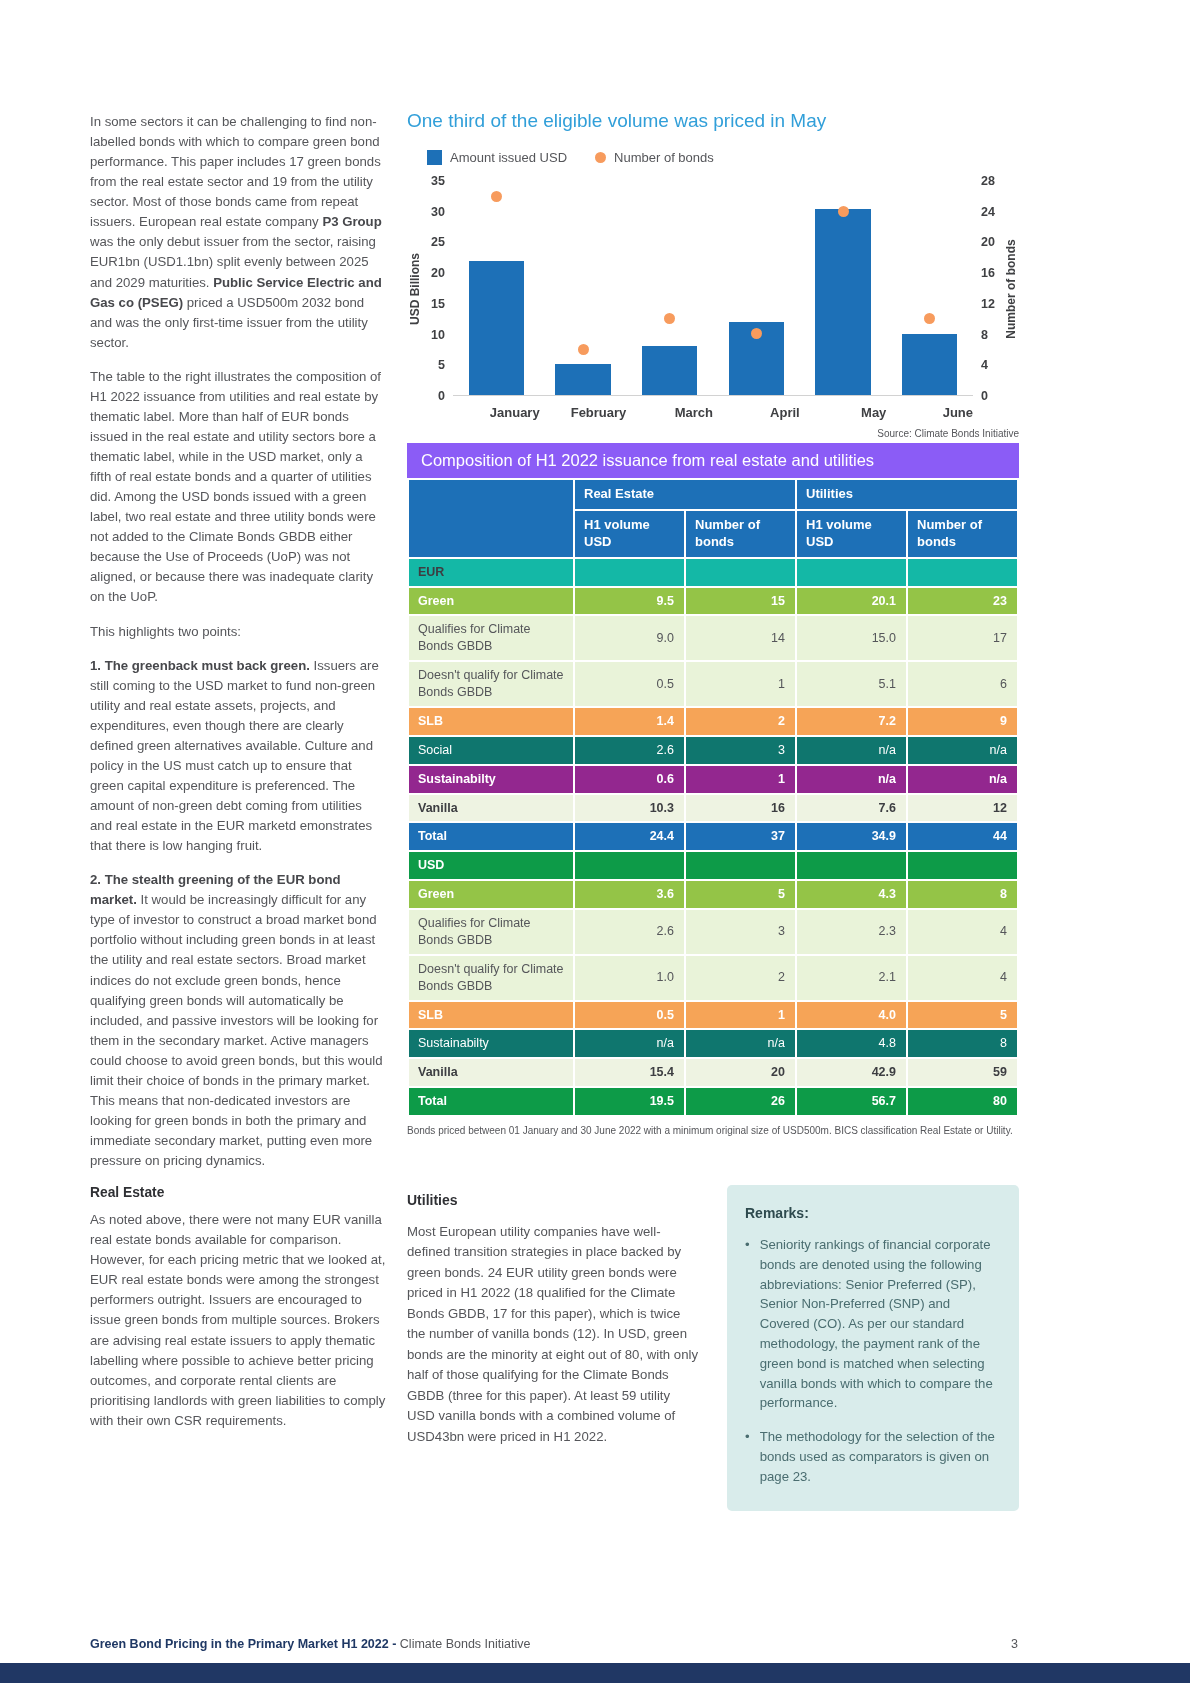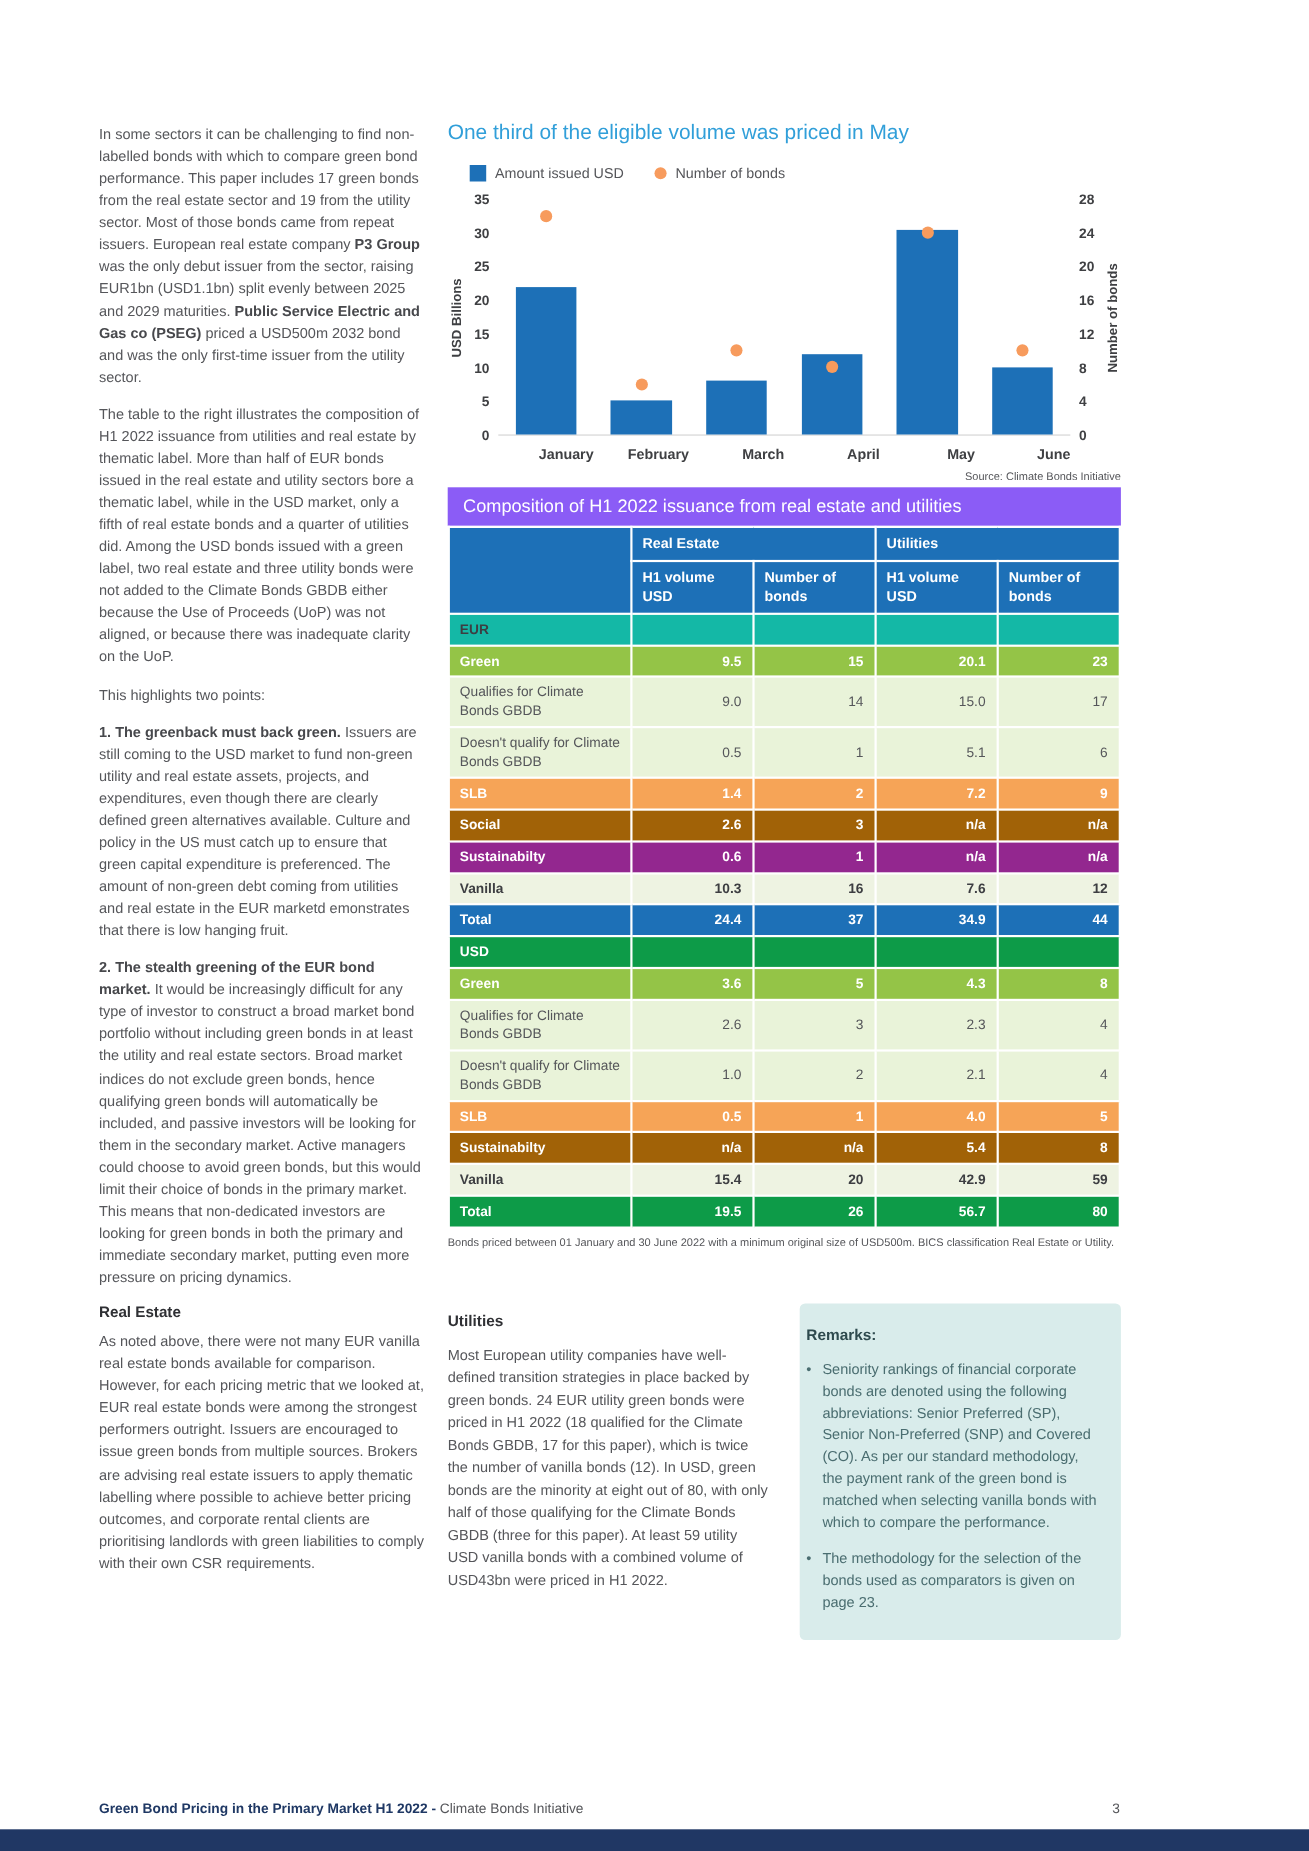--- a/index.html
+++ b/index.html
@@ -44,35 +44,35 @@
   table.comp col.c-label { width:166px; }
   table.comp th, table.comp td { border:2px solid #fff; vertical-align:middle; }
   table.comp th { background:#1d70b7; color:#fff; text-align:left; font-size:13px; font-weight:bold;
                   padding:6px 9px; line-height:1.3; }
   table.comp td.lbl { padding:5px 9px; line-height:1.35; }
   table.comp td.val { padding:5px 10px; text-align:right; line-height:1.35; }
   tr.row-section-eur td { background:#14b8a6; color:#3d3e42; font-weight:bold; }
   tr.row-green td       { background:#94c447; color:#fff; font-weight:bold; }
   tr.row-sub td         { background:#e9f3d9; color:#55565a; font-weight:normal; }
   tr.row-slb td         { background:#f6a457; color:#fff; font-weight:bold; }
-  tr.row-social td      { background:#a16207; color:#fff; font-weight:bold; }
+  tr.row-social td      { background:#0f766e; color:#fff; font-weight:normal; }
   tr.row-sustain td     { background:#93278f; color:#fff; font-weight:bold; }
   tr.row-vanilla td     { background:#eef3e2; color:#3d3e42; font-weight:bold; }
   tr.row-total-eur td   { background:#1d70b7; color:#fff; font-weight:bold; }
   tr.row-section-usd td { background:#0d9b48; color:#fff; font-weight:bold; }
   tr.row-total-usd td   { background:#0d9b48; color:#fff; font-weight:bold; }
   .tbl-footnote { font-size:10px; color:#55565a; margin-top:8px; }
 
   
   .utilities { position:absolute; left:407px; top:1192px; width:294px; }
   .sec-head { font-size:14px; font-weight:bold; color:#2f3034; margin-bottom:14px; }
   .utilities p { font-size:13.2px; line-height:1.55; color:#55565a; }
 
   .remarks { position:absolute; left:727px; top:1185px; width:292px; background:#d9eceb;
-             border-radius:5px; padding:20px 22px 10px 6px; }
+             border-radius:5px; padding:20px 22px 10px 18px; }
   .remarks-head { font-size:14px; font-weight:bold; color:#2e4a4e; margin-bottom:14px; }
   .remarks ul { list-style:none; }
   .remarks li { display:flex; gap:10px; font-size:13.2px; line-height:1.5; color:#4a6d70; margin-bottom:14px; }
   .remarks li .marker { flex:none; }
 
   
   .footer { position:absolute; left:90px; top:1637px; font-size:12.5px; color:#55565a; }
   .footer b { color:#1f3864; }
   .page-num { position:absolute; top:1637px; right:172px; font-size:12.5px; color:#55565a; }
   .bottom-bar { position:absolute; left:0; bottom:0; width:100%; height:20px; background:#203764; }
@@ -289,21 +289,21 @@
             <td class="lbl">SLB</td>
             <td class="val">0.5</td>
             <td class="val">1</td>
             <td class="val">4.0</td>
             <td class="val">5</td>
           </tr>
           <tr class="row-social">
             <td class="lbl">Sustainabilty</td>
             <td class="val">n/a</td>
             <td class="val">n/a</td>
-            <td class="val">5.4</td>
+            <td class="val">4.8</td>
             <td class="val">8</td>
           </tr>
           <tr class="row-vanilla">
             <td class="lbl">Vanilla</td>
             <td class="val">15.4</td>
             <td class="val">20</td>
             <td class="val">42.9</td>
             <td class="val">59</td>
           </tr>
           <tr class="row-total-usd">

